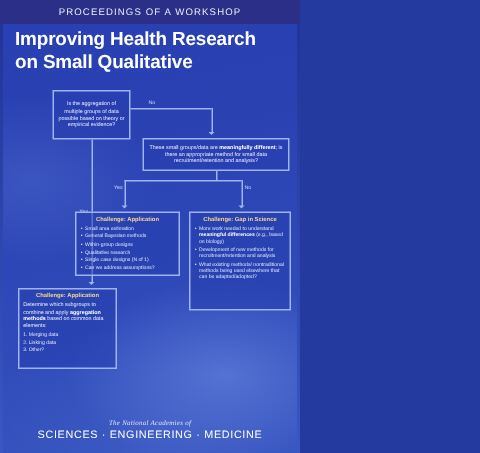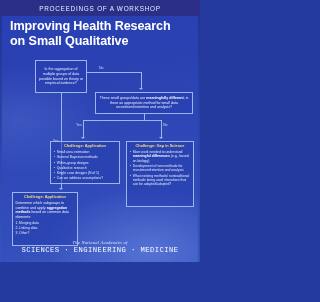--- a/index.html
+++ b/index.html
@@ -2,21 +2,21 @@
 <html><head>
 <meta charset="utf-8">
 <style>
   html,body{margin:0;padding:0;}
   body{
     width:200px;height:302px;overflow:hidden;
     font-family:"Liberation Sans", sans-serif;
     background:#243a9e;
   }
   .page{
-    position:relative;width:200px;height:262px;overflow:hidden;
+    position:relative;width:200px;height:302px;overflow:hidden;
     background:
       radial-gradient(ellipse 150px 90px at 150px 250px, rgba(110,140,230,0.55), rgba(110,140,230,0) 70%),
       radial-gradient(ellipse 120px 80px at 20px 120px, rgba(90,120,215,0.35), rgba(90,120,215,0) 70%),
       radial-gradient(ellipse 180px 120px at 100px 300px, rgba(70,100,200,0.5), rgba(70,100,200,0) 70%),
       linear-gradient(170deg,#2840b4 0%, #2a41b2 30%, #2f49b8 60%, #3452bd 100%);
   }
   .topband{
     position:absolute;left:0;top:0;width:200px;height:16px;
     background:#2b2f87;
     display:flex;align-items:center;justify-content:center;
@@ -73,21 +73,21 @@
   
   .footer{
     position:absolute;left:0;bottom:8px;width:200px;text-align:center;
   }
   .footer .f1{
     display:block;color:#dfe6fb;font-size:4.6px;font-style:italic;
     font-family:"Liberation Serif", serif;letter-spacing:0.2px;margin-bottom:1px;
   }
   .footer .f2{
     display:block;color:#ffffff;font-size:7.2px;letter-spacing:0.45px;
-    font-family:Liberation Mono, monospace;
+    font-family:Liberation Sans, sans-serif;
   }
   .edgeL{position:absolute;left:0;top:16px;width:2px;height:286px;background:linear-gradient(180deg,#223596,#3a57c4);}
   .edgeR{position:absolute;right:0;top:16px;width:2px;height:286px;background:linear-gradient(180deg,#223596,#3a57c4);}
 </style>
 </head>
 <body>
 
 <div class="page">
 
   <div class="edgeL"></div>

